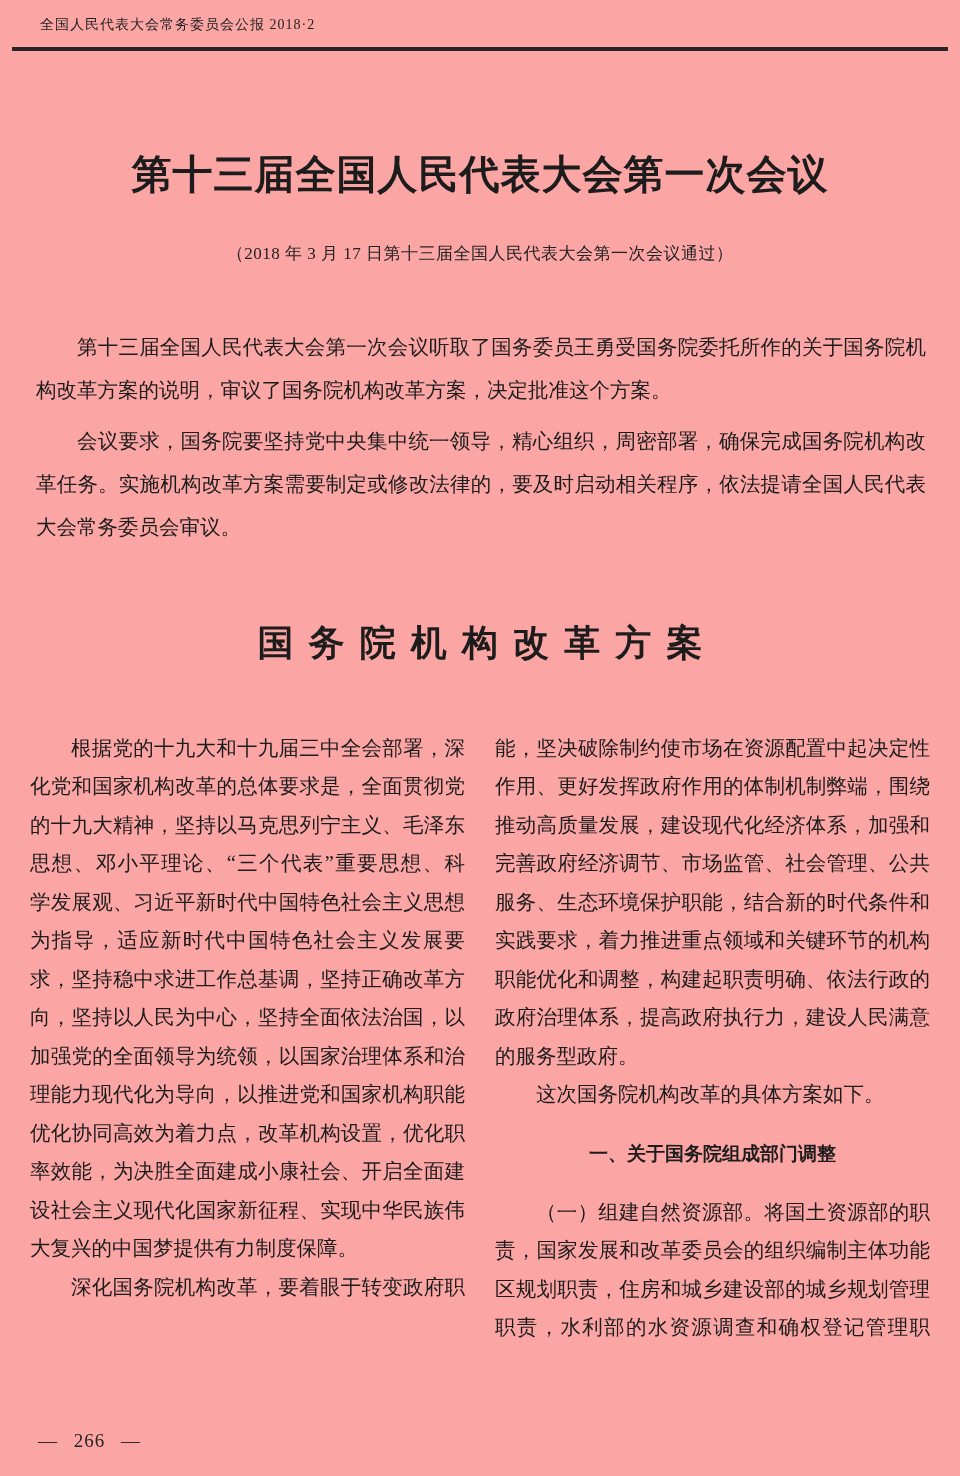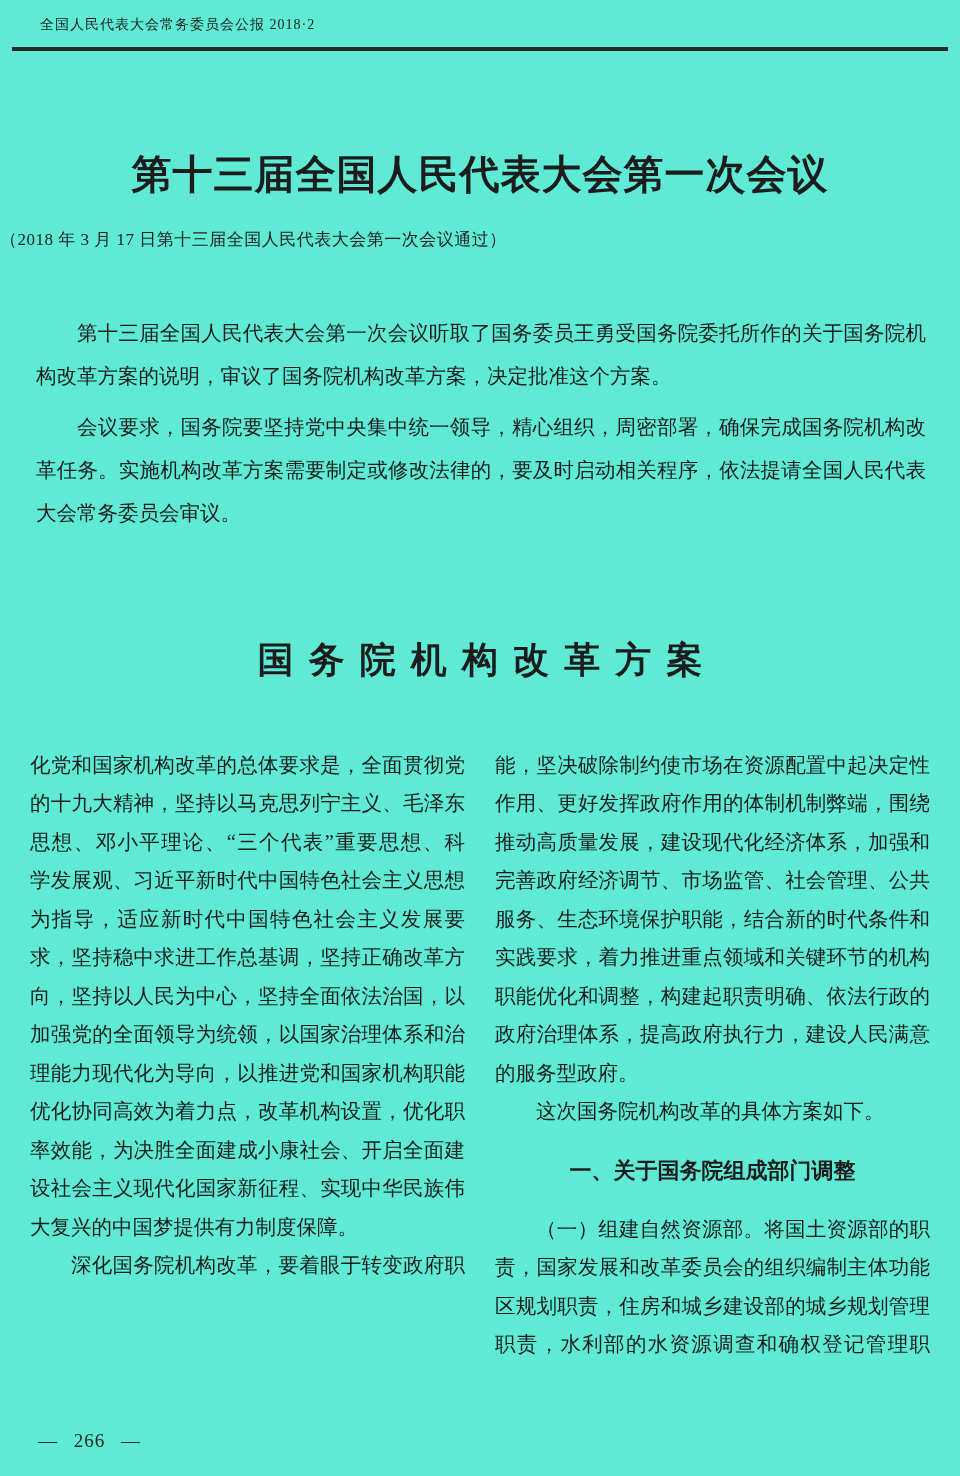--- a/index.html
+++ b/index.html
@@ -1,19 +1,19 @@
 <!DOCTYPE html>
 <html><head>
 <meta charset="utf-8">
 <style>
   html,body{margin:0;padding:0;}
   .page{
     position:relative;
     width:960px;height:1476px;
-    background:#5eead4;
+    background:#fca5a5;
     color:#1c1c1c;
     font-family:"Liberation Serif","DejaVu Serif",serif;
     overflow:hidden;
   }
   .masthead{
     margin:16px 0 0 40px;
     font-size:14px;line-height:18px;
     letter-spacing:1px;
     color:#1f1f1f;
   }
@@ -23,58 +23,58 @@
   }
   .doc-title{
     margin-top:90px;
     text-align:center;
     font-size:40px;line-height:67px;
     font-weight:bold;
     letter-spacing:1px;
     font-family:Liberation Serif, serif;
   }
   .adoption{
-    margin-top:18px;
-    text-align:left;
+    margin-top:32px;
+    text-align:center;
     font-size:17px;line-height:28px;
     letter-spacing:0.5px;
     color:#222;
   }
   .preamble{
     margin:58px 26px 0 28px;
     font-size:20.5px;line-height:43px;
   }
   .preamble p{
     margin:8px;
     text-indent:2em;
     text-align:justify;
   }
   .plan-title{
-    margin-top:97px;
+    margin-top:66px;
     text-align:center;
     font-weight:bold;
     font-size:36px;line-height:56px;
     letter-spacing:0.42em;
     padding-left:0.42em;
   }
   .columns{
     margin:58px 30px 0 30px;
     display:flex;gap:30px;
   }
   .col{flex:1;min-width:0;}
   .ln{
     font-size:20.5px;line-height:38.5px;
     text-align:justify;text-align-last:justify;
   }
   .ln.first{padding-left:41px;}
   .ln.last{text-align-last:left;}
   .col-subhead{
     font-family:"Liberation Sans","DejaVu Sans",sans-serif;
     font-weight:bold;
-    font-size:22px;line-height:36px;
+    font-size:19px;line-height:36px;
     text-align:center;
     margin:22px 0 21px 0;
   }
   .page-number{
     position:absolute;left:38px;top:1429px;
     font-size:19px;line-height:24px;
     word-spacing:10px;letter-spacing:1px;
     color:#242424;
     text-align:right;
   }
@@ -96,20 +96,21 @@
 
   <div class="preamble">
     <p>第十三届全国人民代表大会第一次会议听取了国务委员王勇受国务院委托所作的关于国务院机构改革方案的说明，审议了国务院机构改革方案，决定批准这个方案。</p>
     <p>会议要求，国务院要坚持党中央集中统一领导，精心组织，周密部署，确保完成国务院机构改革任务。实施机构改革方案需要制定或修改法律的，要及时启动相关程序，依法提请全国人民代表大会常务委员会审议。</p>
   </div>
 
   <div class="plan-title">国务院机构改革方案</div>
 
   <div class="columns">
     <div class="col">
+        <div class="ln first">根据党的十九大和十九届三中全会部署，深</div>
         <div class="ln">化党和国家机构改革的总体要求是，全面贯彻党</div>
         <div class="ln">的十九大精神，坚持以马克思列宁主义、毛泽东</div>
         <div class="ln">思想、邓小平理论、“三个代表”重要思想、科</div>
         <div class="ln">学发展观、习近平新时代中国特色社会主义思想</div>
         <div class="ln">为指导，适应新时代中国特色社会主义发展要</div>
         <div class="ln">求，坚持稳中求进工作总基调，坚持正确改革方</div>
         <div class="ln">向，坚持以人民为中心，坚持全面依法治国，以</div>
         <div class="ln">加强党的全面领导为统领，以国家治理体系和治</div>
         <div class="ln">理能力现代化为导向，以推进党和国家机构职能</div>
         <div class="ln">优化协同高效为着力点，改革机构设置，优化职</div>

